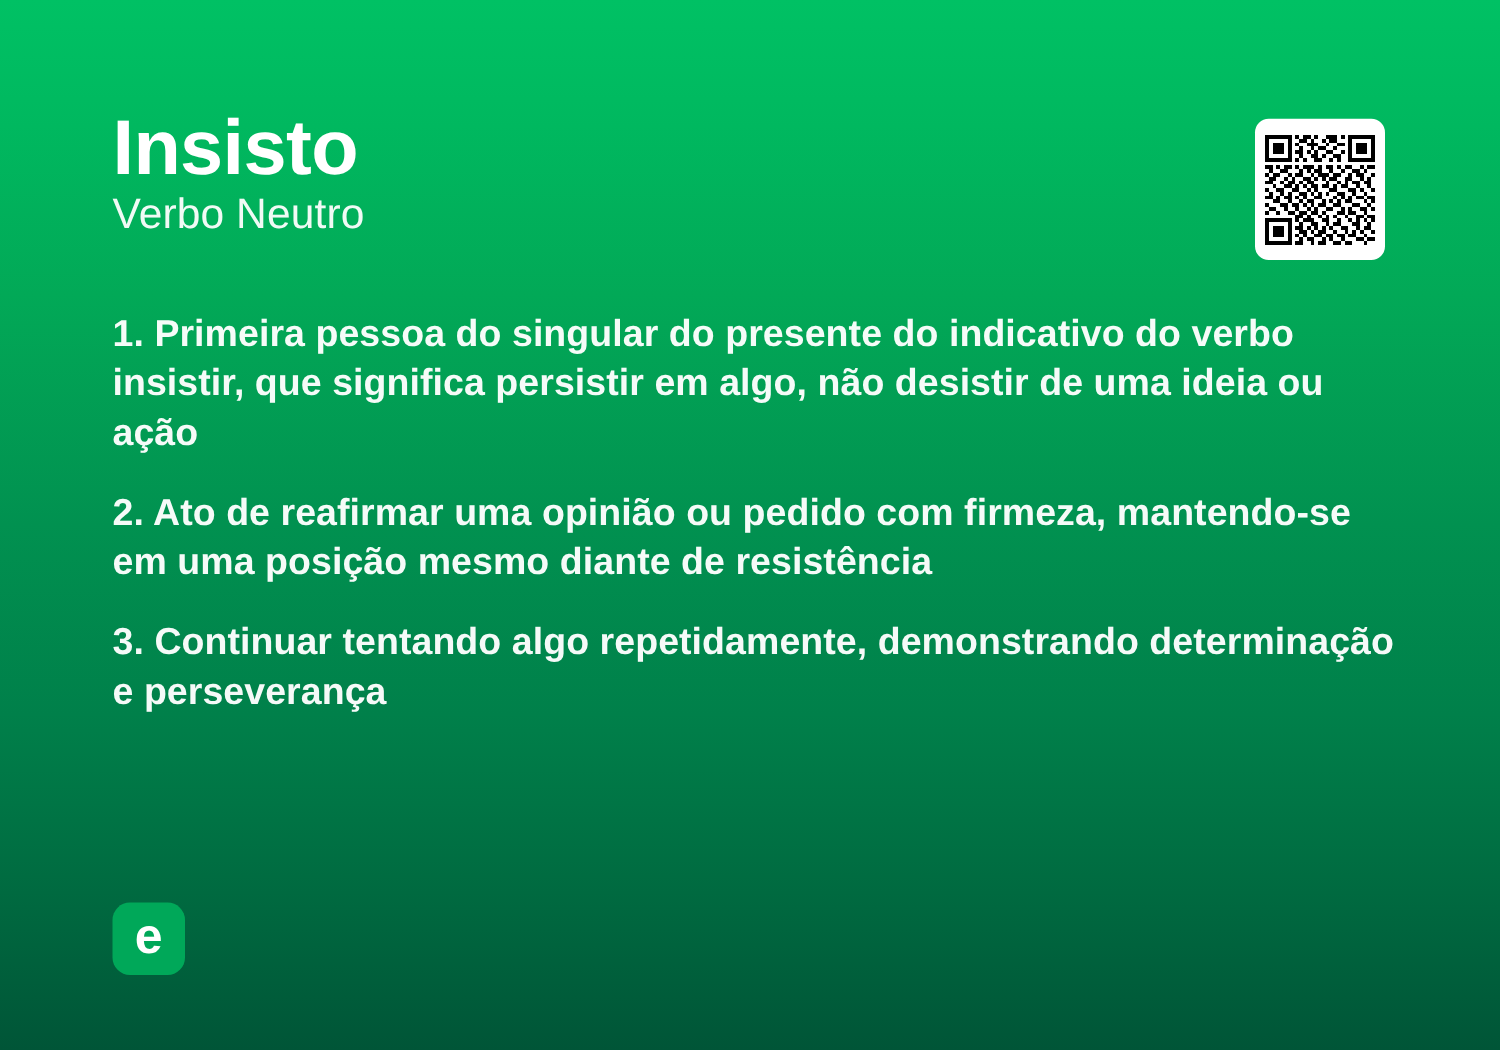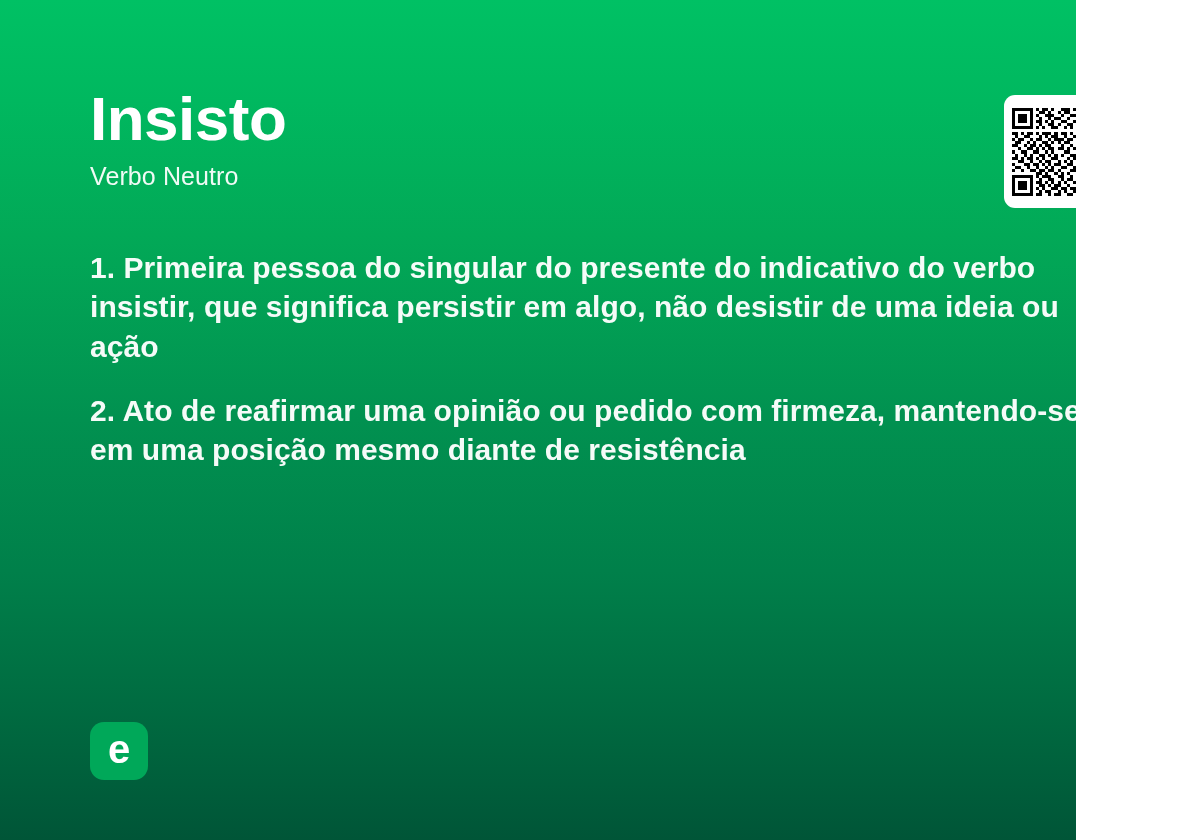--- a/index.html
+++ b/index.html
@@ -6,21 +6,21 @@
   * { margin:0; padding:0; box-sizing:border-box; }
 
   html, body {
     width:1200px; height:840px;
     overflow:hidden;
     font-family:"Liberation Sans", sans-serif;
   }
 
   .card {
     position:relative;
-    width:1076px; height:840px;
+    width:1200px; height:840px;
     background:linear-gradient(180deg,
         #00c164 0%,
         #00b85f 12%,
         #02a957 28%,
         #019150 50%,
         #00804a 68%,
         #006a40 85%,
         #005537 100%);
     overflow:hidden;
   }
@@ -33,22 +33,21 @@
   }
   .word-title {
     font-size:62px;
     font-weight:700;
     color:#ffffff;
     letter-spacing:-0.5px;
     line-height:1.05;
     white-space:nowrap;
   }
   .word-class {
-    margin-top:10px;
-    font-size:25px;
+    font-size:34px;
     font-weight:500;
     color:rgba(255,255,255,0.94);
     letter-spacing:0.1px;
     line-height:1.2;
   }
 
   
   .qr-card {
     position:absolute;
     left:1004px; top:95px;
@@ -359,20 +358,21 @@
           <rect x="18" y="28" width="2" height="1"></rect>
         <rect x="21" y="28" width="2" height="1"></rect>
           <rect x="26" y="28" width="1" height="1"></rect>
       </g>
     </svg>
   </div>
 
   <div class="definitions">
     <p class="definition">1. Primeira pessoa do singular do presente do indicativo do verbo insistir, que significa persistir em algo, não desistir de uma ideia ou ação</p>
     <p class="definition">2. Ato de reafirmar uma opinião ou pedido com firmeza, mantendo-se em uma posição mesmo diante de resistência</p>
+    <p class="definition">3. Continuar tentando algo repetidamente, demonstrando determinação e perseverança</p>
   </div>
 
   <div class="footer">
     <div class="brand-badge">
       <span>e</span>
     </div>
   </div>
 
 </div>
 

